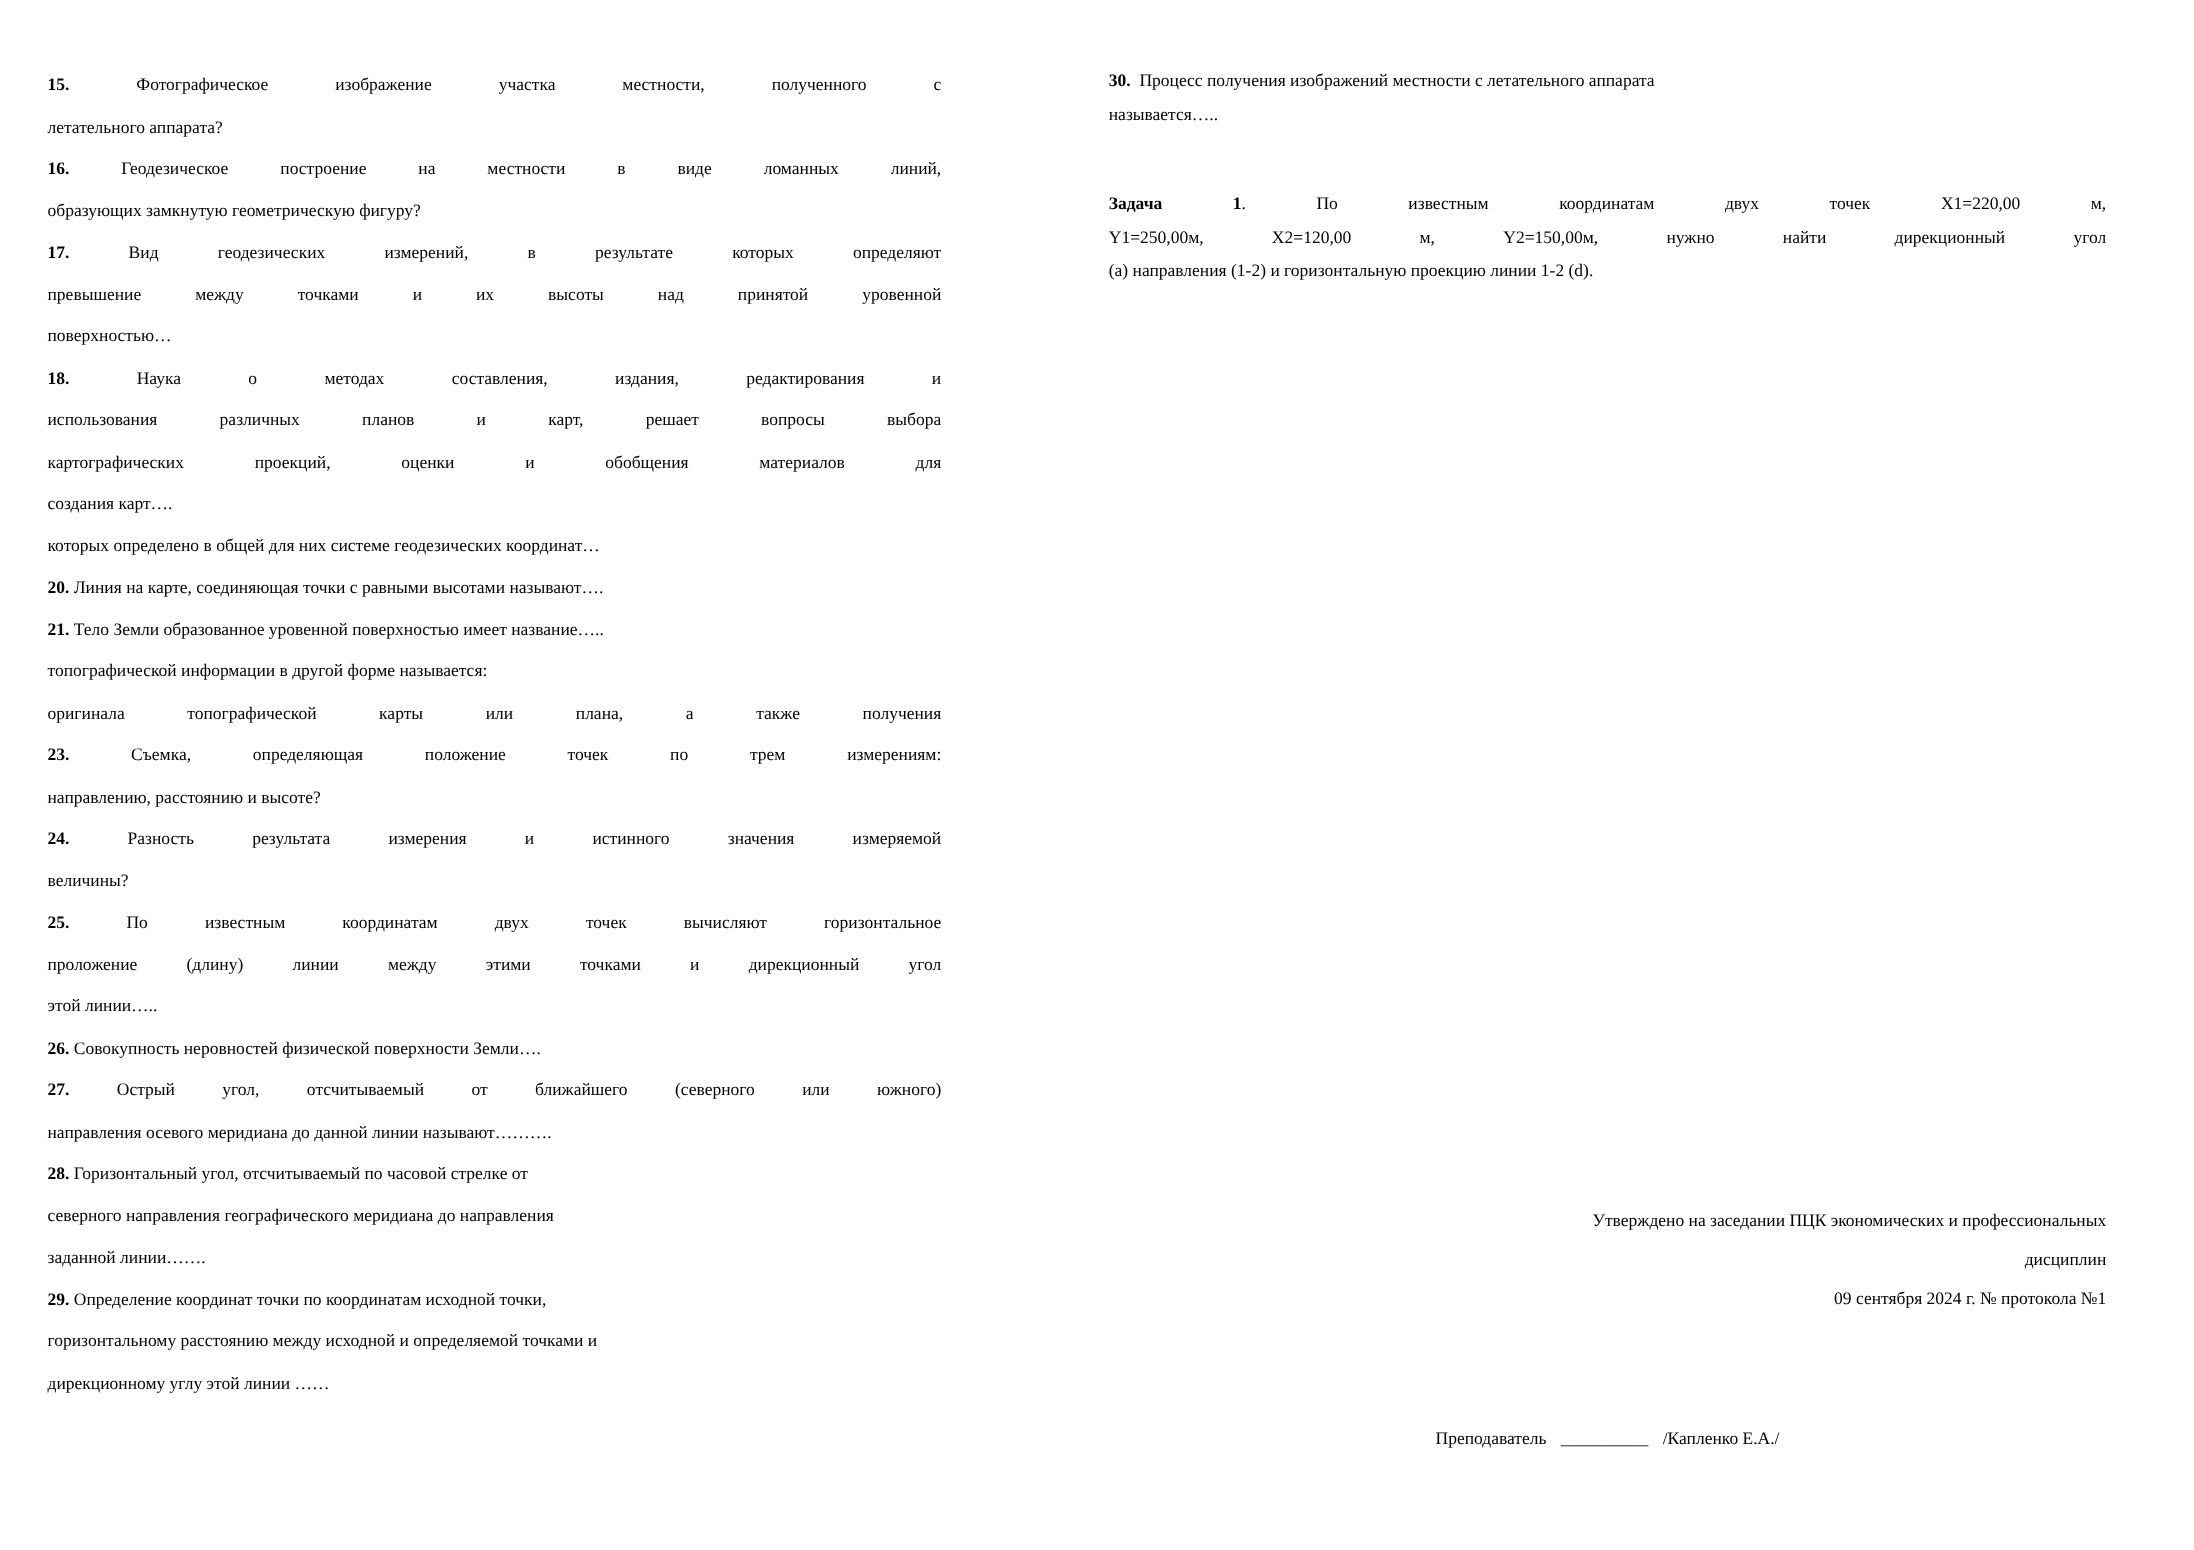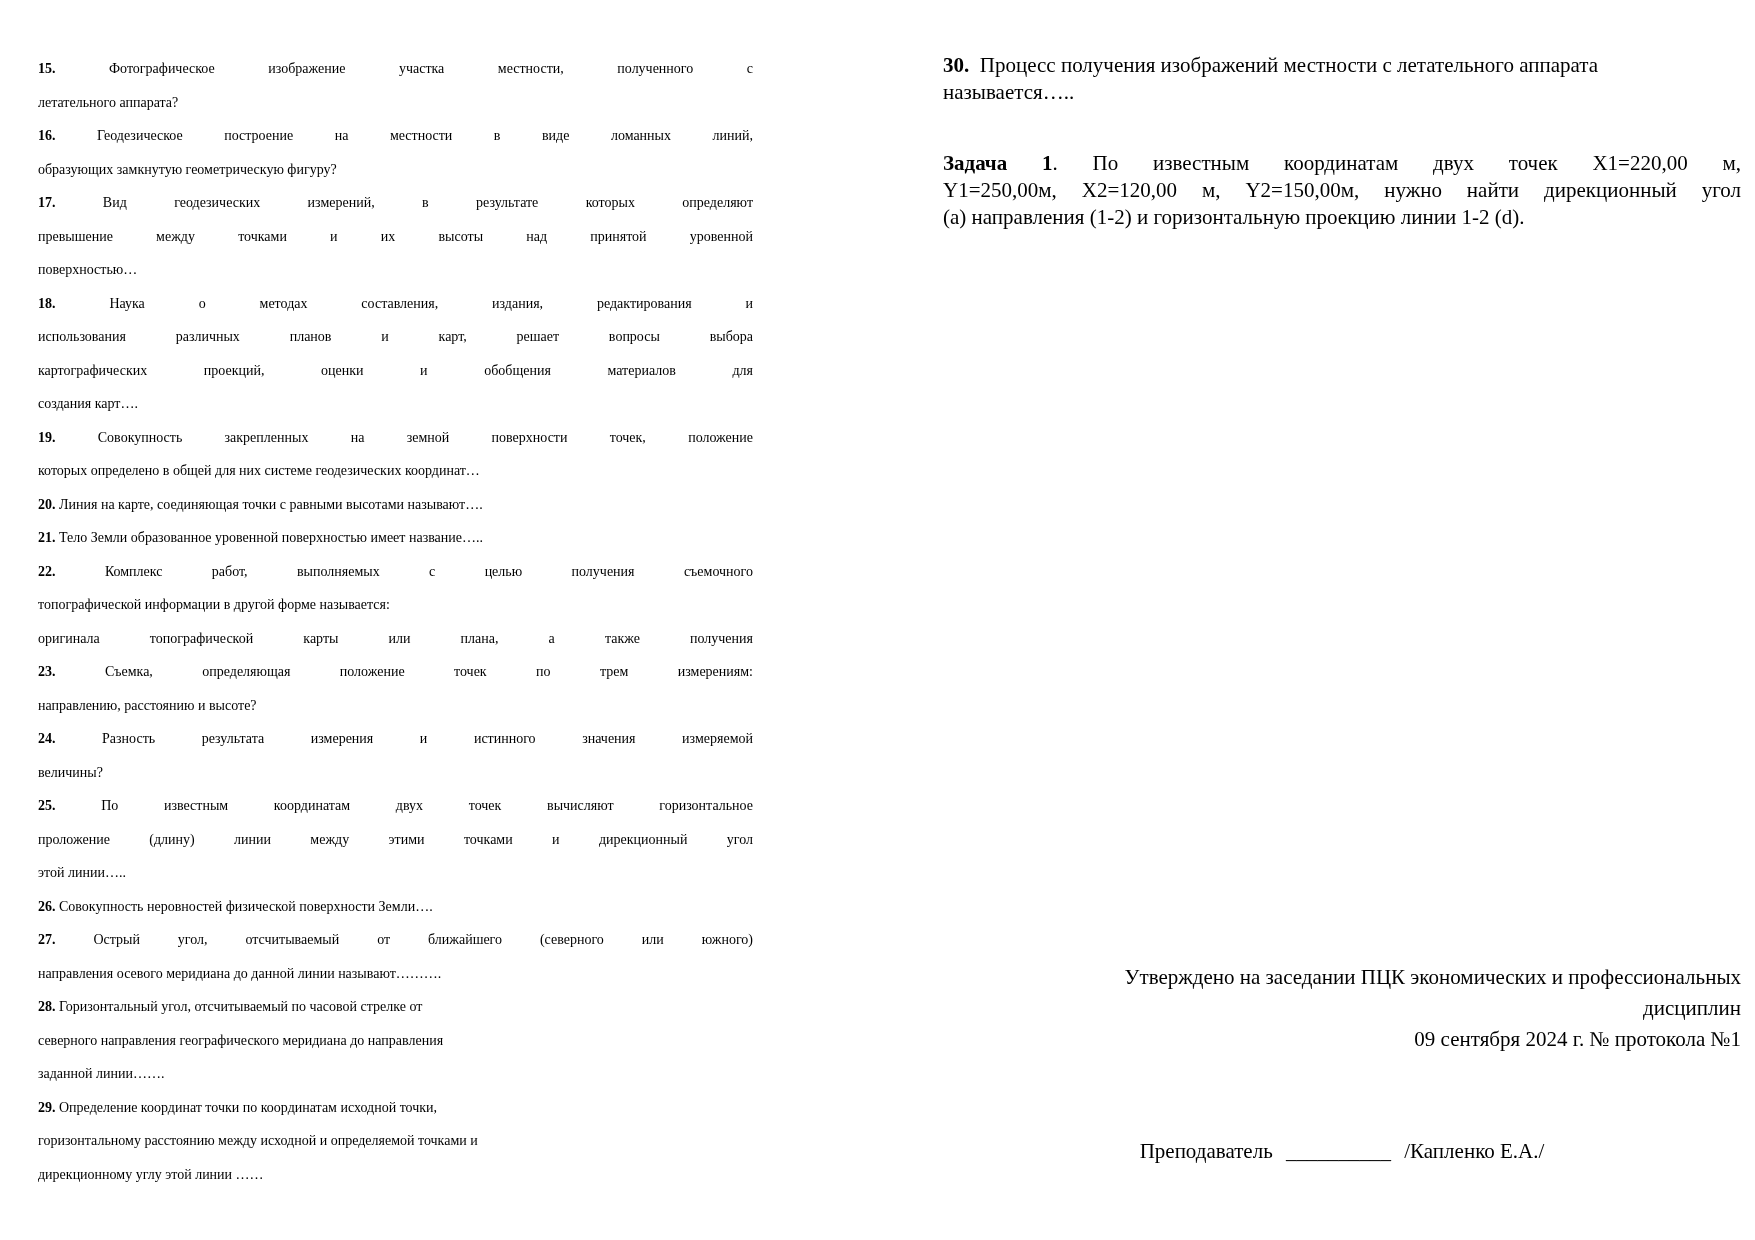--- a/index.html
+++ b/index.html
@@ -23,24 +23,24 @@
   .col-left {
     position: absolute;
     left: 38px;
     top: 52px;
     width: 715px;
     font-size: 14px;
     line-height: 33.5px;
   }
   .col-right {
     position: absolute;
-    left: 943px;
+    left: 887px;
     top: 52px;
     width: 798px;
-    font-size: 21px;
+    font-size: 14px;
     line-height: 27px;
   }
   .line { text-align: left; }
   .line.jl {
     text-align: justify;
     text-align-last: justify;
   }
   .line.ll {
     text-align: left;
     text-align-last: left;
@@ -78,31 +78,29 @@
         <div class="line jl">превышение между точками и их высоты над принятой уровенной</div>
         <div class="line ll">поверхностью…</div>
       </div>
       <div class="para">
         <div class="line jl"><b class="num">18.</b> Наука о методах составления, издания, редактирования и</div>
         <div class="line jl">использования различных планов и карт, решает вопросы выбора</div>
         <div class="line jl">картографических проекций, оценки и обобщения материалов для</div>
         <div class="line ll">создания карт….</div>
       </div>
       <div class="para">
-        <div class="line jl"><b class="num">19.</b> Совокупность закрепленных на земной поверхности точек, положение</div>
         <div class="line ll">которых определено в общей для них системе геодезических координат…</div>
       </div>
       <div class="para">
         <div class="line ll"><b class="num">20.</b> Линия на карте, соединяющая точки с равными высотами называют….</div>
       </div>
       <div class="para">
         <div class="line ll"><b class="num">21.</b> Тело Земли образованное уровенной поверхностью имеет название…..</div>
       </div>
       <div class="para">
-        <div class="line jl"><b class="num">22.</b> Комплекс работ, выполняемых с целью получения съемочного</div>
         <div class="line ll">топографической информации в другой форме называется:</div>
         <div class="line jl">оригинала топографической карты или плана, а также получения</div>
       </div>
       <div class="para">
         <div class="line jl"><b class="num">23.</b> Съемка, определяющая положение точек по трем измерениям:</div>
         <div class="line ll">направлению, расстоянию и высоте?</div>
       </div>
       <div class="para">
         <div class="line jl"><b class="num">24.</b> Разность результата измерения и истинного значения измеряемой</div>
         <div class="line ll">величины?</div>

